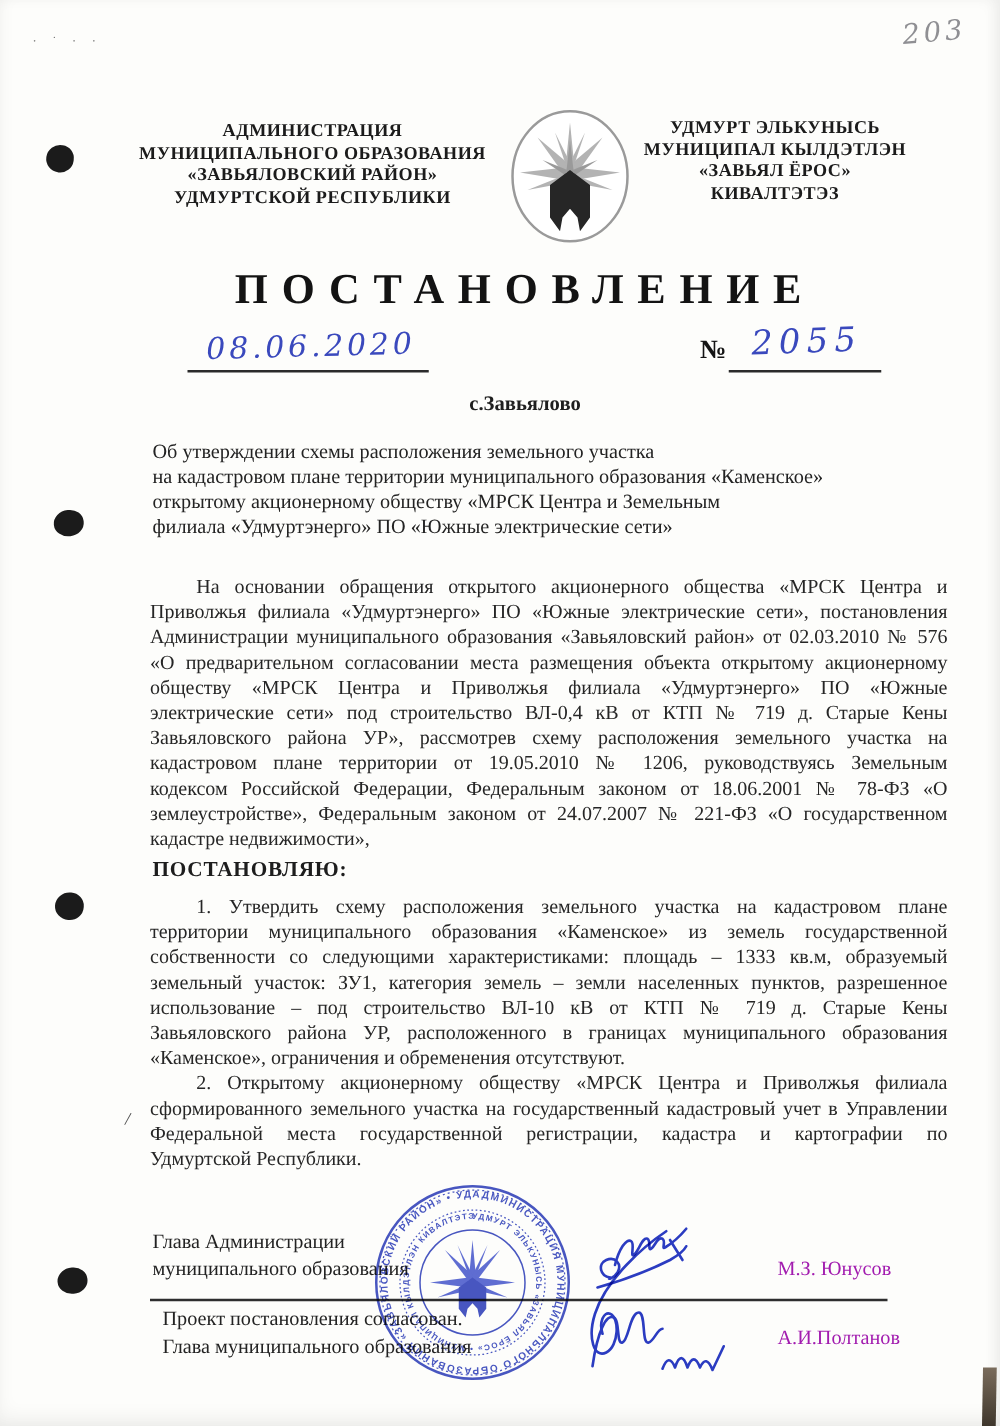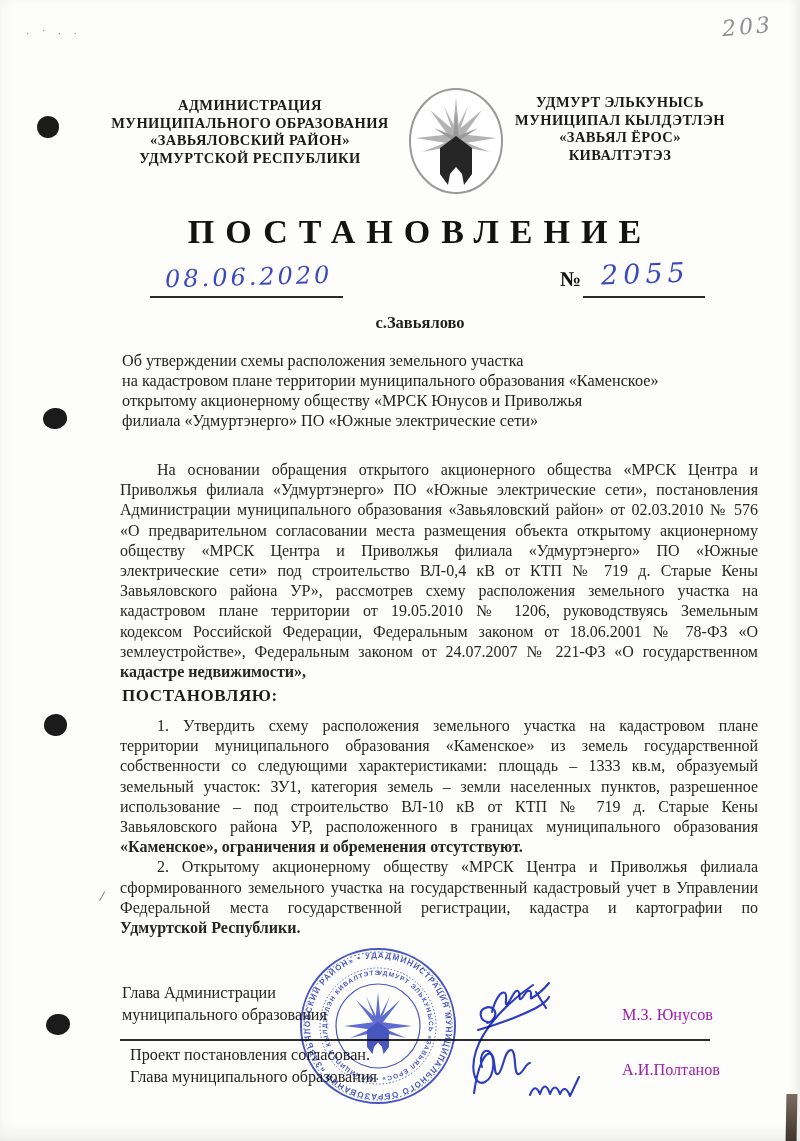--- a/index.html
+++ b/index.html
@@ -34,21 +34,21 @@
   .num-sign { position:absolute; font-weight:bold; font-size:21px; color:#141414; }
   .place { position:absolute; left:20px; top:313px; width:800px; text-align:center;
            font-weight:600; font-size:16.5px; color:#1f1f1f; }
 
   
   .subject { position:absolute; left:122px; top:351px; width:560px;
              font-size:16.2px; line-height:20px; color:#232323; }
   .tblock { position:absolute; left:120px; width:638px; font-size:16px;
             line-height:20.2px; color:#262626; }
   .jline { text-align:justify; text-align-last:justify; }
-  .lline { text-align:left; text-align-last:left;font-weight:bold; }
+  .lline { text-align:left; text-align-last:left; }
   .first { padding-left:37px; }
   .resolve { position:absolute; left:122px; top:686px; font-weight:bold;
              font-size:17px; letter-spacing:.6px; color:#1d1d1d; }
 
   
   .sig-label { position:absolute; font-size:16.2px; line-height:22px; color:#232323; }
   .sig-name  { position:absolute; font-size:16.2px; color:#a21caf; }
   .divider   { position:absolute; left:120px; top:1039px; width:590px; border-top:2px solid #2e2e2e; }
 
   .ink { mix-blend-mode:multiply; }
@@ -108,21 +108,21 @@
   <div class="rule" style="left:150px;top:296px;width:193px;"></div>
   <div class="num-sign" style="left:560px;top:267px;">№</div>
   <div class="hand abs" style="left:601px;top:258px;font-size:27px;letter-spacing:5px;transform:rotate(-2deg);">2055</div>
   <div class="rule" style="left:583px;top:296px;width:122px;"></div>
 
   <div class="place">с.Завьялово</div>
 
   <div class="subject">
     <div>Об утверждении схемы расположения земельного участка</div>
     <div>на кадастровом плане территории муниципального образования «Каменское»</div>
-    <div>открытому акционерному обществу «МРСК Юнусов и Приволжья</div>
+    <div>открытому акционерному обществу «МРСК Центра и Земельным</div>
     <div>филиала «Удмуртэнерго» ПО «Южные электрические сети»</div>
   </div>
 
   <div class="tblock" style="top:460px;">
     <div class="jline first">На основании обращения открытого акционерного общества «МРСК Центра и</div>
     <div class="jline">Приволжья филиала «Удмуртэнерго» ПО «Южные электрические сети», постановления</div>
     <div class="jline">Администрации муниципального образования «Завьяловский район» от 02.03.2010 № 576</div>
     <div class="jline">«О предварительном согласовании места размещения объекта открытому акционерному</div>
     <div class="jline">обществу «МРСК Центра и Приволжья филиала «Удмуртэнерго» ПО «Южные</div>
     <div class="jline">электрические сети» под строительство ВЛ-0,4 кВ от КТП № 719 д. Старые Кены</div>

